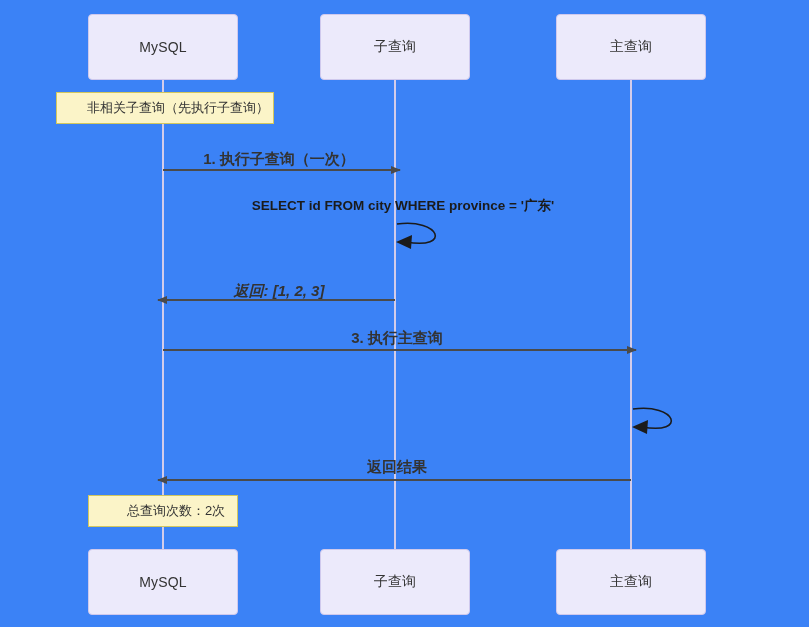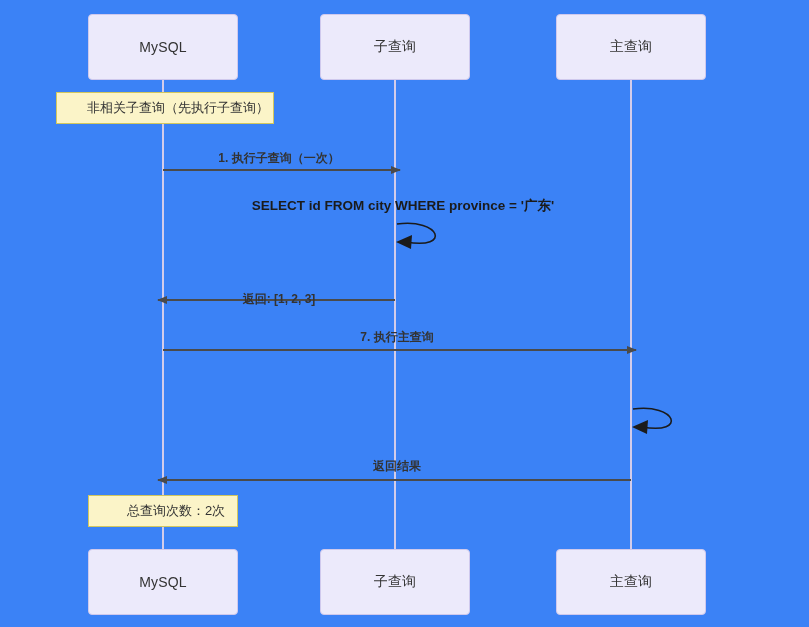--- a/index.html
+++ b/index.html
@@ -52,21 +52,21 @@
     color: #333333;
     font-size: 13px;
     white-space: nowrap;
     padding-left: 26px;
   }
 
   
   .msg-label {
     position: absolute;
     color: #333333;
-    font-size: 12px;
+    font-size: 15px;
     font-weight: bold;
     white-space: nowrap;
     transform: translateX(-50%);
     text-align: center;
   }
   .sql-label {
     position: absolute;
     color: #1b1b1b;
     font-size: 13.5px;
     font-weight: bold;
@@ -147,20 +147,20 @@
     <span>非相关子查询（先执行子查询）</span>
   </div>
   <div class="note-box" style="left:88px; top:495px; width:150px; height:32px;align-items:center;">
     <span>总查询次数：2次</span>
   </div>
 
   <div class="msg-label" style="left:279px; top:150px;">1. 执行子查询（一次）</div>
 
   <div class="sql-label" style="left:403px; top:197px;">SELECT id FROM city WHERE province = '广东'</div>
 
-  <div class="msg-label" style="left:279px; top:291px;">返回: [1, 2, 3]</div>
+  <div class="msg-label" style="left:279px; top:282px;font-style:italic;">返回: [1, 2, 3]</div>
 
-  <div class="msg-label" style="left:397px; top:329px;">7. 执行主查询</div>
+  <div class="msg-label" style="left:397px; top:329px;">3. 执行主查询</div>
 
 
   <div class="msg-label" style="left:397px; top:458px;">返回结果</div>
 
 </div>
 
 </body></html>

